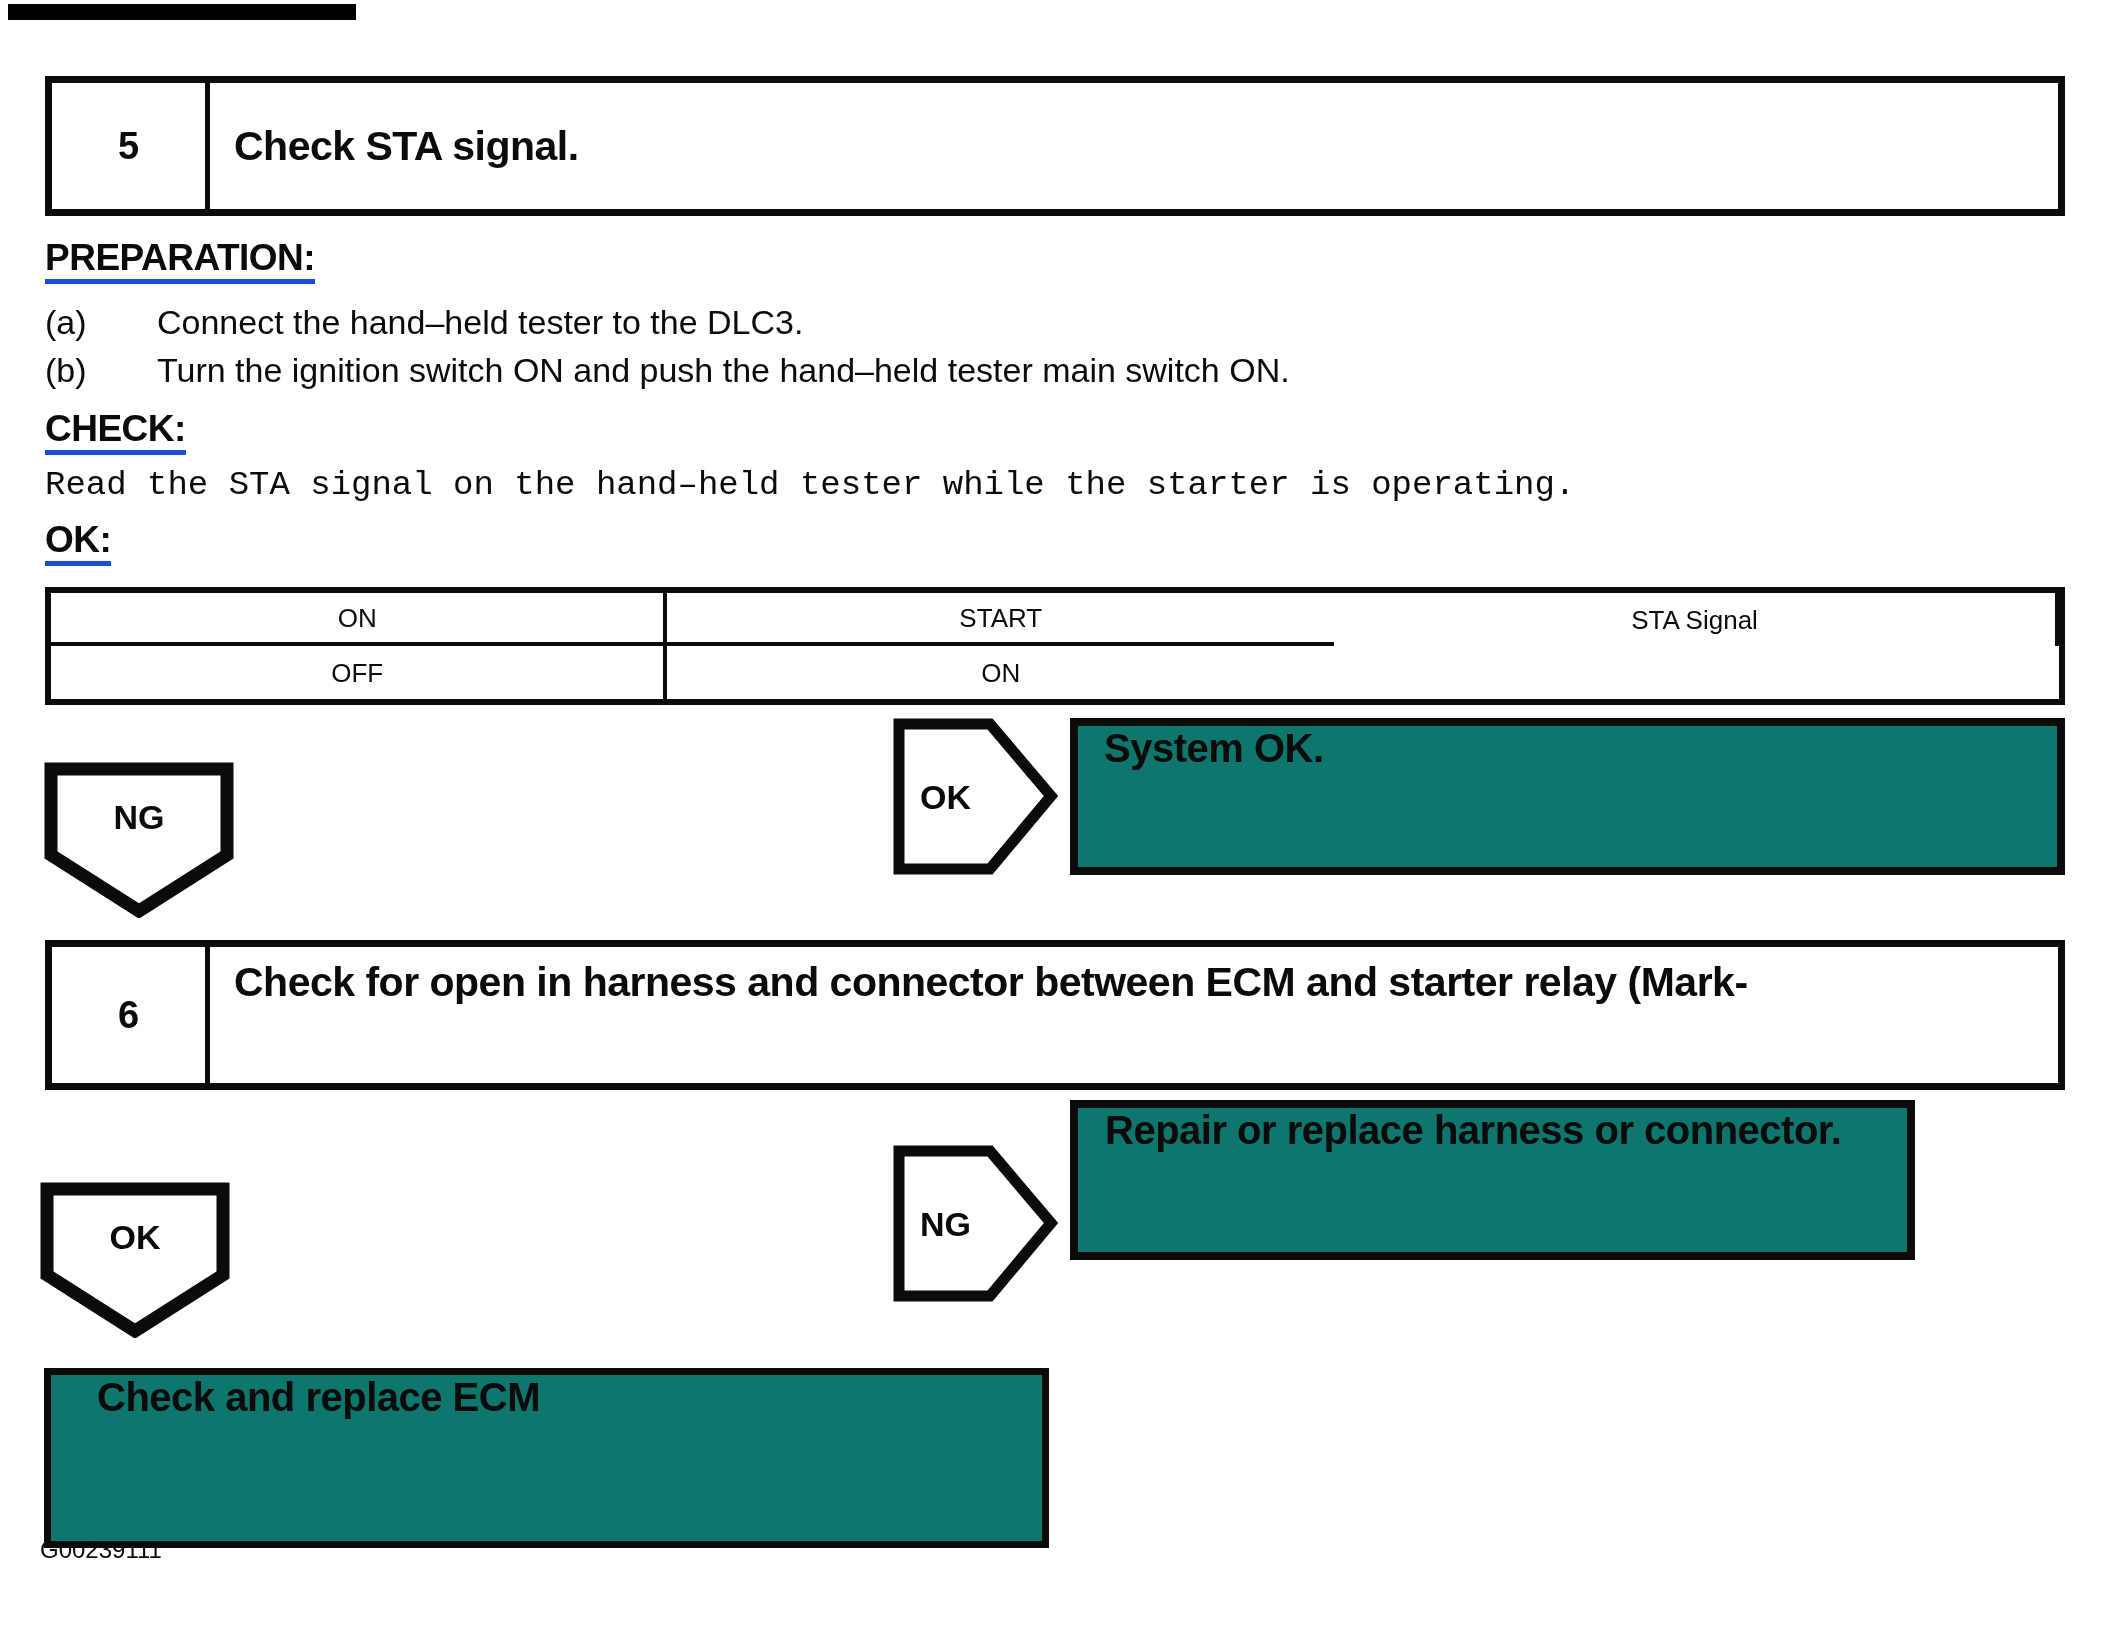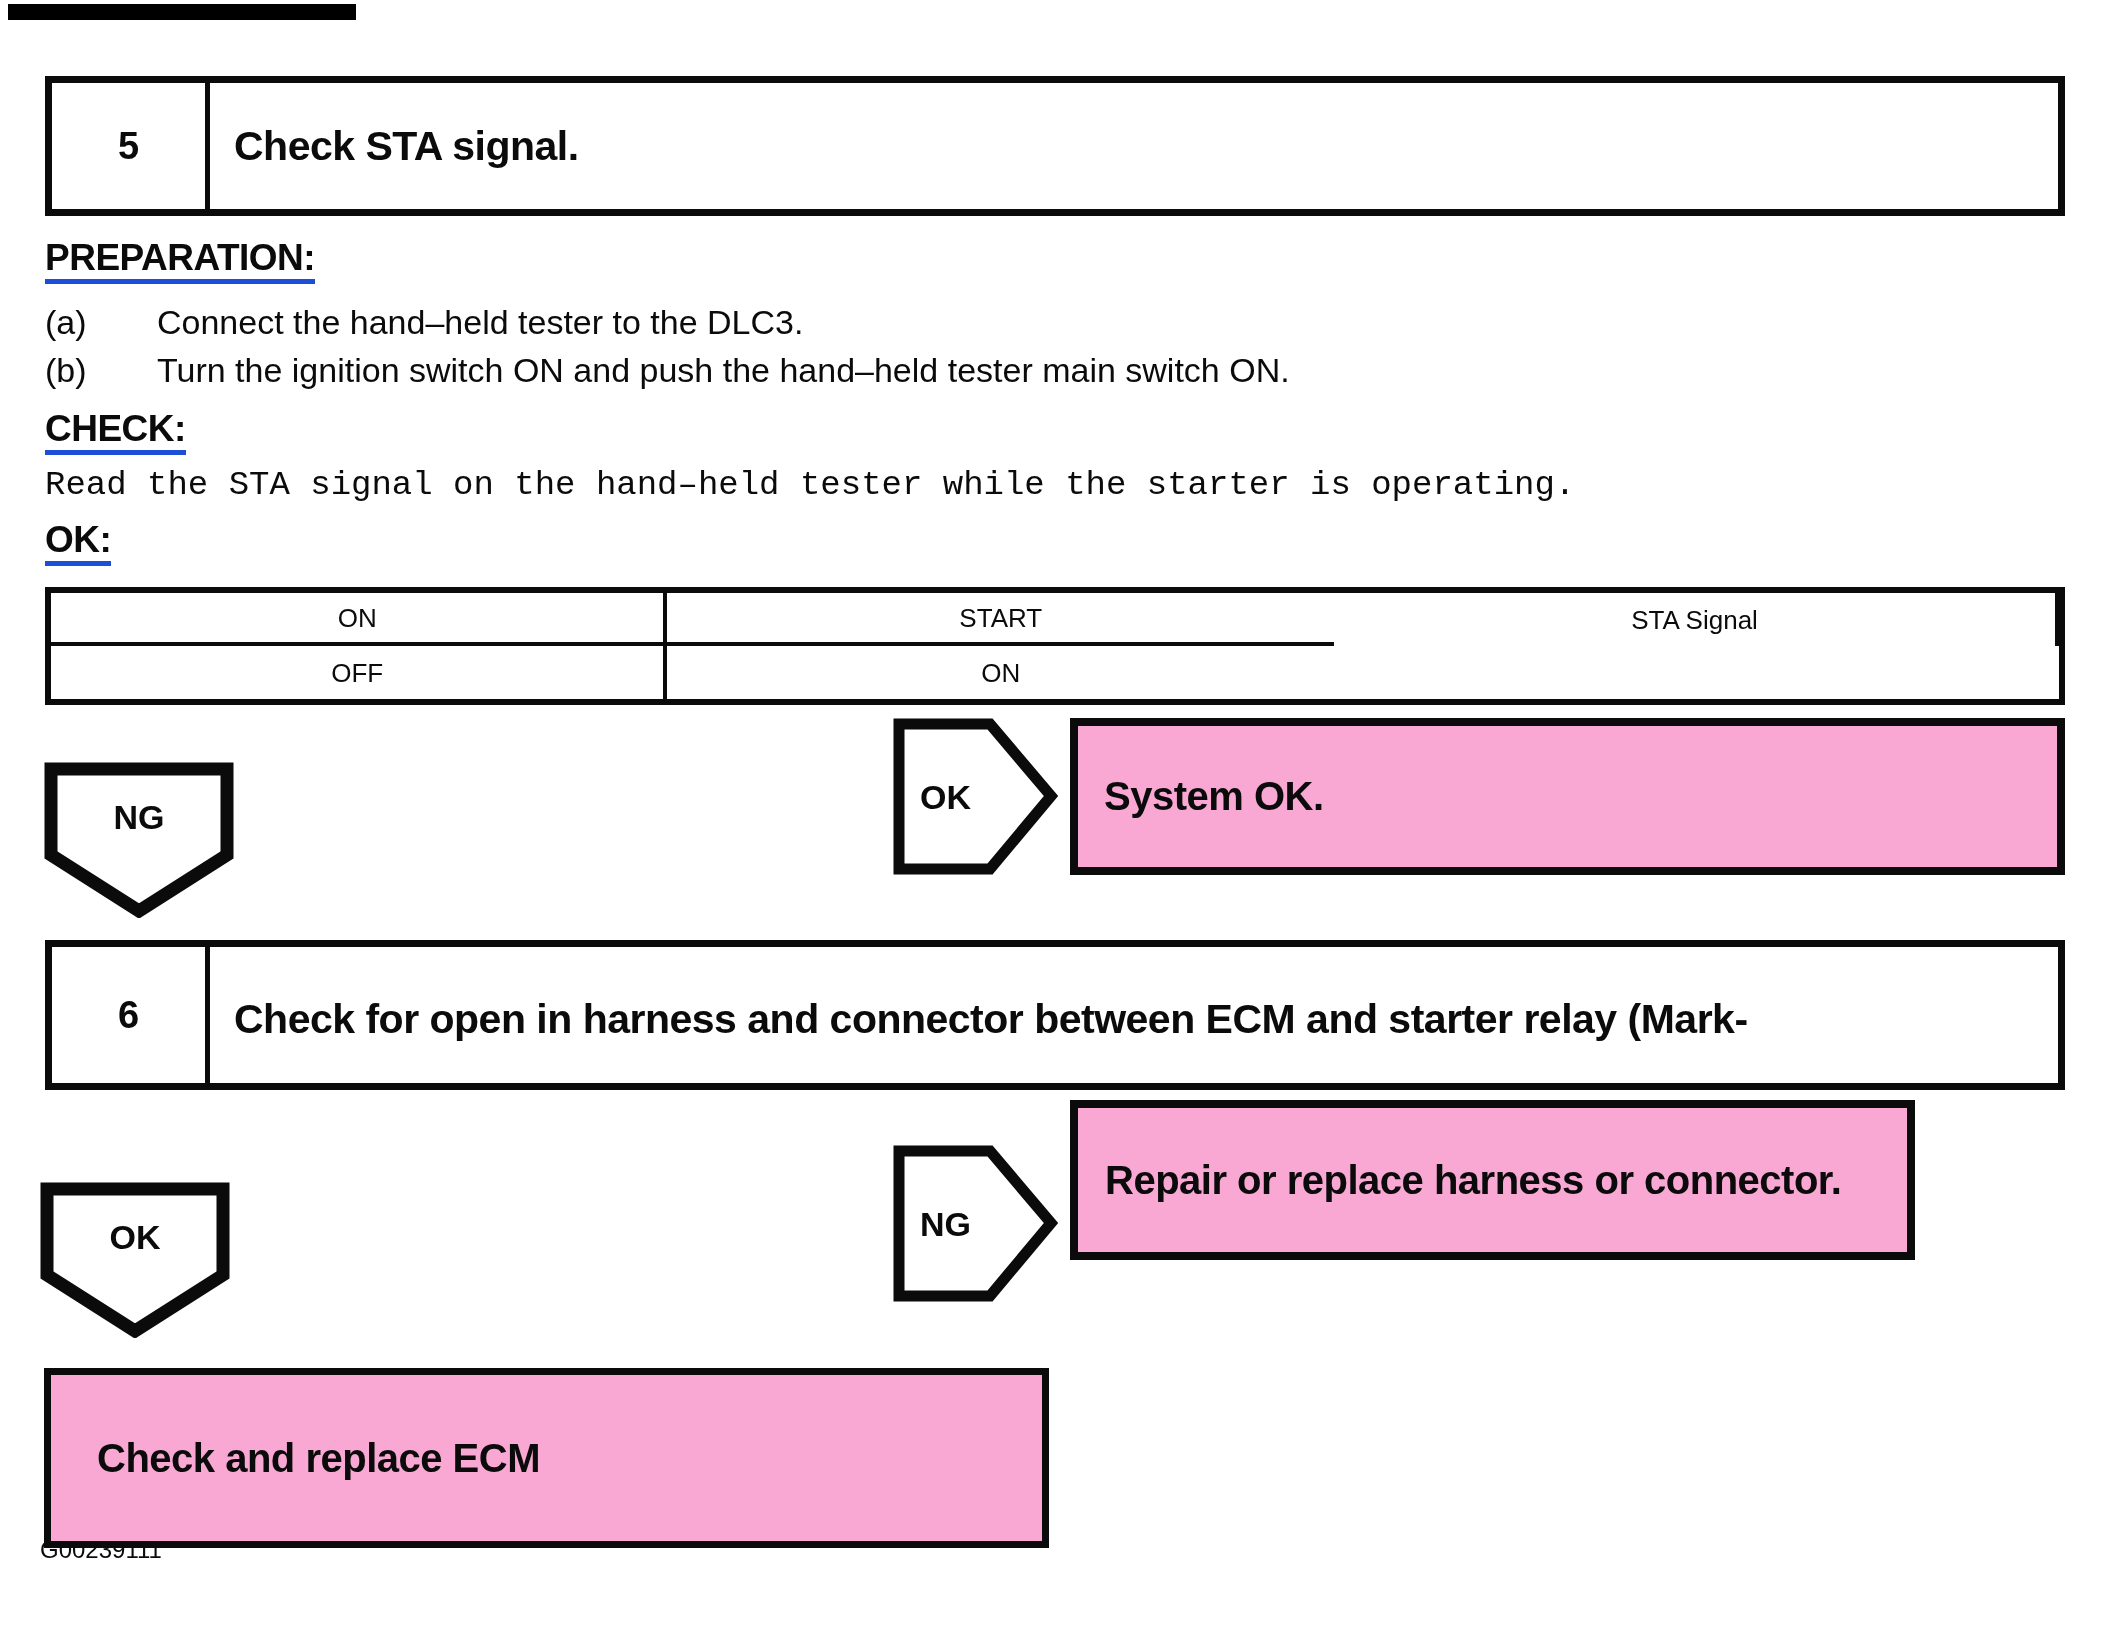--- a/index.html
+++ b/index.html
@@ -15,21 +15,21 @@
   .stepnum {
     width:158px; border-right:5px solid #0b0b0b; display:flex;
     align-items:center; justify-content:center;
     font-size:38px; font-weight:bold;
   }
   .steptitle {
     flex:1; display:flex; flex-direction:column; justify-content:center;
     padding-left:24px; padding-right:20px;
     font-size:41px; font-weight:bold; line-height:1.14; letter-spacing:-0.5px;
   }
-  .steptitle.toplines { justify-content:flex-start; padding-top:12px;margin-top:37px; }
+  .steptitle.toplines { justify-content:flex-start; padding-top:12px; }
 
   
   .h-underline {
     display:inline-block; font-size:37px; font-weight:bold;
     border-bottom:5px solid #1d4ed8; padding-bottom:1px; line-height:1.05;
     letter-spacing:-0.5px;
   }
   .bodyline { font-size:34px; line-height:1.1; }
   .listitem { display:flex; }
   .listlabel { width:112px; flex:0 0 112px; }
@@ -41,22 +41,22 @@
   }
   .sigcell {
     display:flex; align-items:center; justify-content:center;
     font-size:26px; line-height:1; background:#fff;
   }
   .sigcell.cr { border-right:4px solid #0b0b0b; }
   .sigcell.rb { border-bottom:4px solid #0b0b0b; }
 
   
   .resultbox {
-    border:8px solid #0b0b0b; background:#f9a8d4;
-    display:flex; align-items:center; padding-left:26px;
+    border:8px solid #0b0b0b; background:#0f766e;
+    display:flex; align-items:flex-start; padding-left:26px;
     font-size:40px; font-weight:bold; letter-spacing:-0.5px;
   }
 
   
   .pent { position:absolute; }
   .pent svg { display:block; width:100%; height:100%; }
   .pentlabel-down {
     position:absolute; left:0; right:0; top:36px; text-align:center;
     font-size:34px; font-weight:bold;
   }

